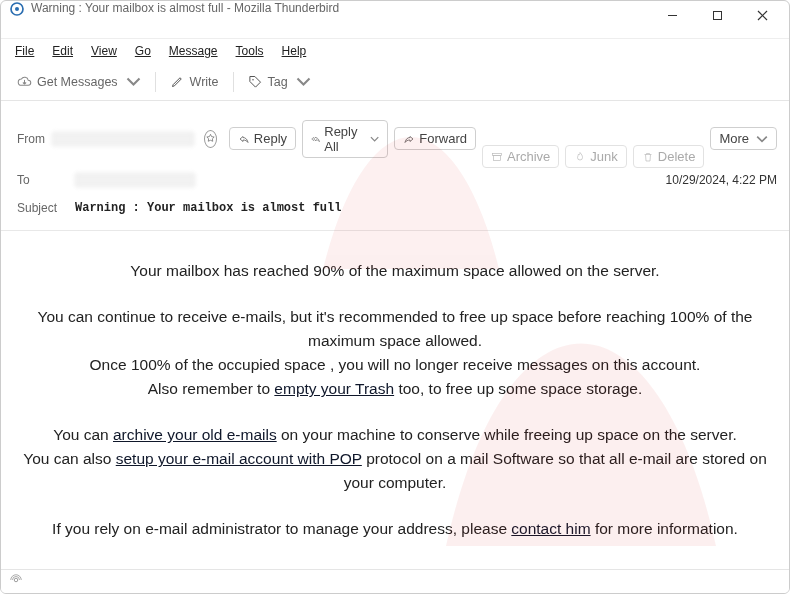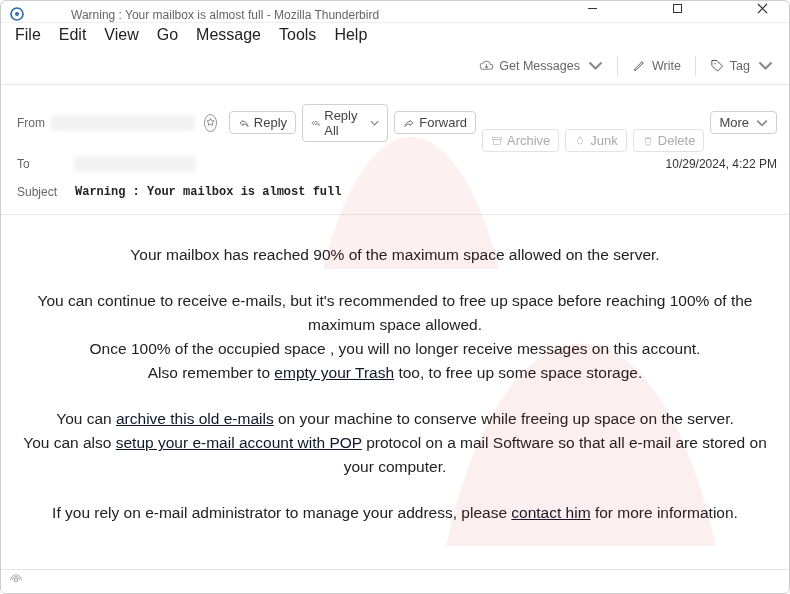--- a/index.html
+++ b/index.html
@@ -11,48 +11,47 @@
     height: 594px;
     overflow: hidden;
     position: relative;
     border: 1px solid #ccc;
     border-radius: 6px;
   }
   
   .bgwm { position: absolute; pointer-events: none; opacity: 0.06; }
   
   .titlebar {
-    height: 22px;
+    height: 38px;
     display: flex;
-    align-items: flex-end;
+    align-items: flex-start;
     padding: 0 4px 0 8px;
     border-bottom: 1px solid #eee;
-    gap: 40px;
   }
   .titlebar .tb-icon { width: 16px; height: 16px; margin-right: 6px; display:flex; align-items:center; justify-content:center; }
   .titlebar .tb-title { color: #666; font-size: 12px; flex: 0 0 auto; }
   .titlebar .spacer { flex: 1; }
   .winbtn {
     width: 45px; height: 28px; display: flex; align-items: center; justify-content: center;
     color: #333; font-size: 13px;
   }
   .winbtn svg { width: 11px; height: 11px; }
 
   
   .menubar {
     height: 24px; display: flex; align-items: center; gap: 2px;
-    padding: 0 6px; font-size: 16px; color: #222;
+    padding: 0 6px; font-size: 12px; color: #222; text-decoration: underline;
   }
   .menubar .mitem { padding: 2px 8px; border-radius: 3px; }
 
   
   .toolbar {
     height: 38px; display:flex; align-items:center; gap: 8px;
     padding: 0 10px; border-bottom: 1px solid #e5e5e5;
-    color: #555; font-size: 12.5px; justify-content: flex-end;
+    color: #555; font-size: 12.5px;
   }
   .tbtn { display:flex; align-items:center; gap:5px; padding: 4px 6px; border-radius:4px; color:#666; }
   .vsep { width:1px; height:20px; background:#e0e0e0; }
   .tbtn svg { width:15px; height:15px; }
   .chev { margin-left:3px; }
 
   
   .headerblock {
     padding: 8px 12px 10px 16px;
     border-bottom: 1px solid #e8e8e8;
@@ -249,21 +248,21 @@
 <div class="mailbody">
   <div class="para">
     <p>Your mailbox has reached 90% of the maximum space allowed on the server.</p>
   </div>
   <div class="para">
     <p>You can continue to receive e-mails, but it's recommended to free up space before reaching 100% of the maximum space allowed.</p>
     <p>Once 100% of the occupied space , you will no longer receive messages on this account.</p>
     <p><span>Also remember to </span><a href="#">empty your Trash</a><span> too, to free up some space storage.</span></p>
   </div>
   <div class="para">
-    <p><span>You can </span><a href="#">archive this old e-mails</a><span> on your machine to conserve while freeing up space on the server.</span></p>
+    <p><span>You can </span><a href="#">archive your old e-mails</a><span> on your machine to conserve while freeing up space on the server.</span></p>
     <p><span>You can also </span><a href="#">setup your e-mail account with POP</a><span> protocol on a mail Software so that all e-mail are stored on your computer.</span></p>
   </div>
   <div class="para">
     <p><span>If you rely on e-mail administrator to manage your address, please </span><a href="#">contact him</a><span> for more information.</span></p>
   </div>
 </div>
 
 <div class="statusbar">
   <span>
     <svg viewBox="0 0 24 24">

